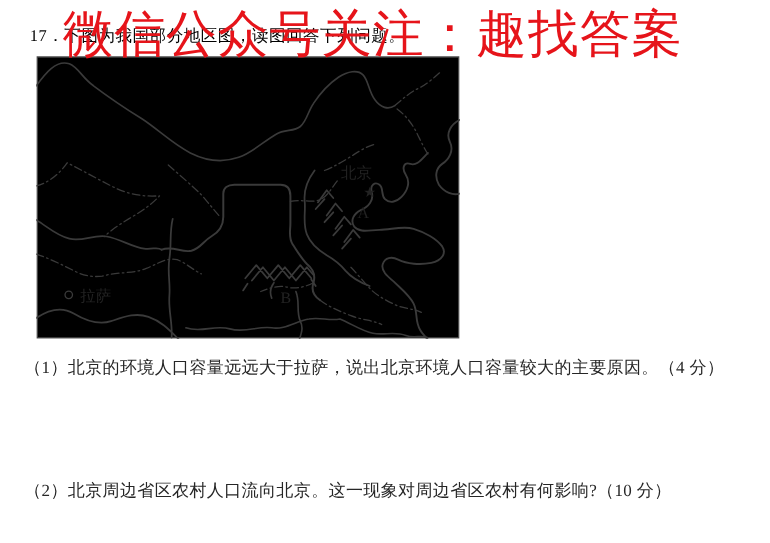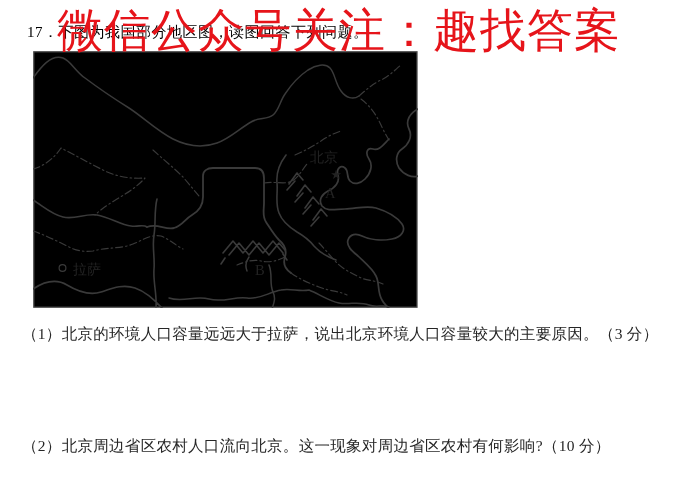--- a/index.html
+++ b/index.html
@@ -73,16 +73,16 @@
 
       <text x="277" y="111" font-size="14">北京</text>
       <text x="303" y="128" text-anchor="middle" font-size="13" class="star">★</text>
       <text x="292" y="147" font-size="14.5">A</text>
       <text x="222" y="224" font-size="14.5">B</text>
       <circle cx="29.5" cy="217" r="3.4" stroke-width="1.2"></circle>
       <text x="40" y="223" font-size="14">拉萨</text>
     </svg>
   </div>
 
-  <div class="sub sub1">（1）北京的环境人口容量远远大于拉萨，说出北京环境人口容量较大的主要原因。（3 分）</div>
+  <div class="sub sub1">（1）北京的环境人口容量远远大于拉萨，说出北京环境人口容量较大的主要原因。（4 分）</div>
   <div class="sub sub2">（2）北京周边省区农村人口流向北京。这一现象对周边省区农村有何影响?（10 分）</div>
 
 </div>
 
 </body></html>

